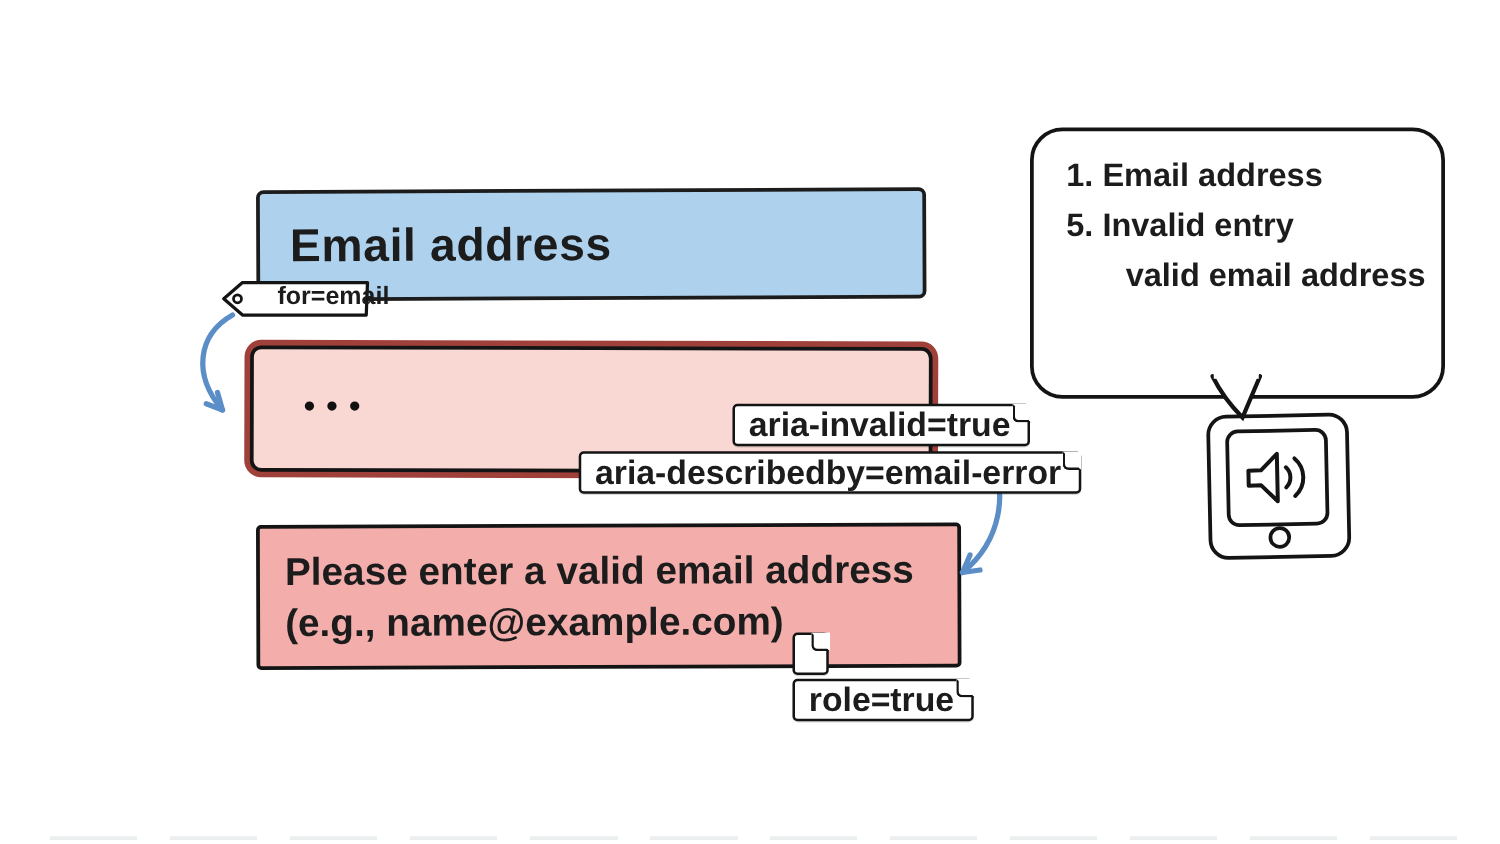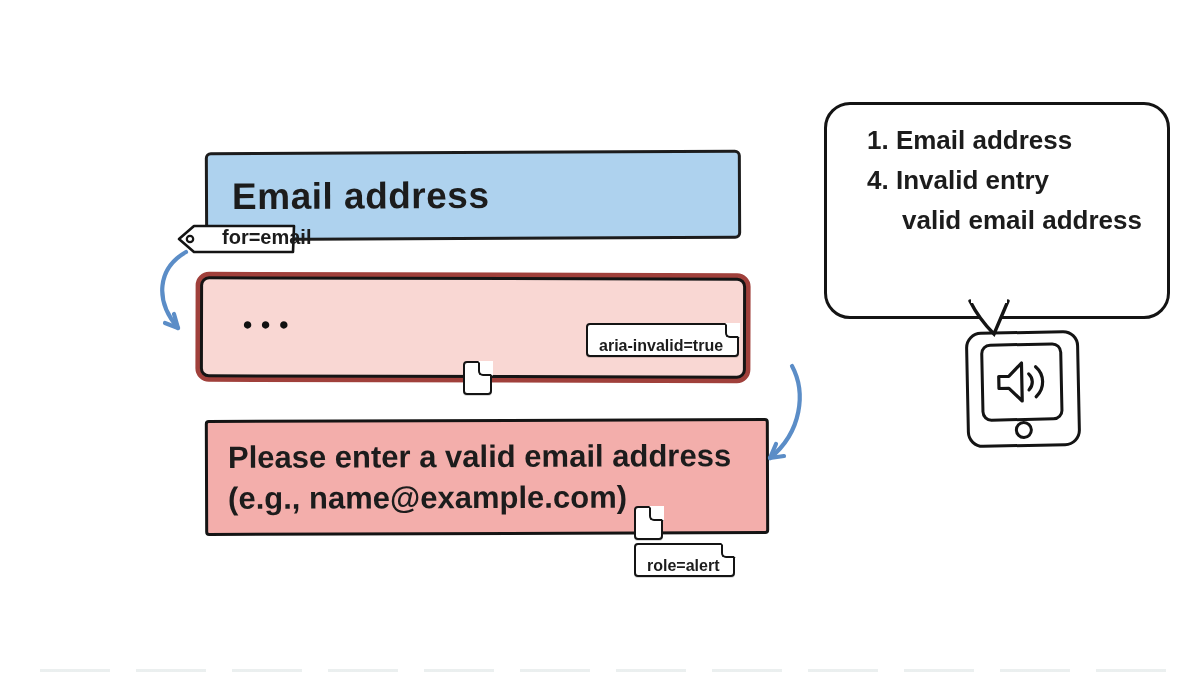--- a/index.html
+++ b/index.html
@@ -19,22 +19,22 @@
   
   .price-tag { position:absolute; left:176px; top:222px; width:122px; height:34px; z-index:5; }
   .price-tag .shape { position:absolute; left:0; top:0; }
   .price-tag .txt {
     position:absolute; left:26px; top:4px; font-size:20px; font-weight:600; white-space:nowrap;margin-left:20px;
   }
 
   
   .tag {
     position:absolute; background:#ffffff; border:2.5px solid #141414; border-radius:4px;
-    height:30px; display:flex; align-items:flex-end; padding:0 14px 0 11px;
-    font-size:16px; font-weight:600; white-space:nowrap; z-index:6;
+    height:30px; display:flex; align-items:center; padding:0 14px 0 11px;
+    font-size:27px; font-weight:600; white-space:nowrap; z-index:6;
     box-shadow:0 1px 0 rgba(0,0,0,.15);
   }
   .tag .dogear {
     position:absolute; top:-2.5px; right:-2.5px; width:11px; height:11px; background:#ffffff;
     border-left:2.5px solid #141414; border-bottom:2.5px solid #141414;
     border-bottom-left-radius:5px; border-top:2.5px solid #fff; border-right:2.5px solid #fff;
   }
   .tag-aria-invalid   { left:586px; top:323px; }
   .tag-describedby    { left:463px; top:361px; }
   .tag-id             { left:634px; top:506px; }
@@ -57,24 +57,24 @@
     background:#f3aeab; border:3px solid #141414; border-radius:4px;
     transform:rotate(-0.2deg); display:flex; flex-direction:column; justify-content:center;
     padding-left:20px; z-index:2;
   }
   .error-box .line { font-size:31px; font-weight:600; line-height:41px; }
 
   
   .bubble {
     position:absolute; left:824px; top:102px; width:300px; height:196px;
     background:#fff; border:3.5px solid #141414; border-radius:26px;
-    padding:15px 0 0 40px; box-sizing:content-box; z-index:2;
+    padding:15px 0 0 26px; box-sizing:content-box; z-index:2;
   }
   .bubble .bline { font-size:26px; font-weight:600; line-height:40px; white-space:nowrap; }
-  .bubble .indent { padding-left:35px; }
+  .bubble .indent { padding-left:35px;text-align:center; }
   .bubble-tail { position:absolute; left:962px; top:299px; z-index:3; }
 
   
   .device {
     position:absolute; left:966px; top:331px; width:108px; height:110px;
     background:#fff; border:3.5px solid #141414; border-radius:16px;
     transform:rotate(-1.2deg); z-index:2;
   }
   .device .screen {
     position:absolute; left:12px; top:9px; width:76px; height:72px;
@@ -122,45 +122,46 @@
   <div class="input-box">
     <span class="dots">•••</span>
   </div>
 
   <div class="tag tag-aria-invalid">
     <span>aria-invalid=true</span>
     <span class="dogear"></span>
   </div>
 
   <div class="tag tag-describedby">
+    <span>aria-describedby=email-error</span>
     <span class="dogear"></span>
   </div>
 
   <svg class="arrow arrow2" width="64" height="108" viewBox="0 0 64 108">
     <path d="M44 4 C 58 30, 54 70, 22 96" fill="none" stroke="#5b8dc7" stroke-width="4.2" stroke-linecap="round"></path>
     <path d="M22 96 L36 94 M22 96 L28 82" fill="none" stroke="#5b8dc7" stroke-width="4.2" stroke-linecap="round"></path>
   </svg>
 
   <div class="error-box">
     <span class="line">Please enter a valid email address</span>
     <span class="line">(e.g., name@example.com)</span>
   </div>
 
   <div class="tag tag-id">
     <span class="dogear"></span>
   </div>
 
   <div class="tag tag-role">
-    <span>role=alert</span>
+    <span>role=true</span>
     <span class="dogear"></span>
   </div>
 
   <div class="bubble">
     <div class="bline">1. Email address</div>
-    <div class="bline">4. Invalid entry</div>
+    <div class="bline">5. Invalid entry</div>
     <div class="bline indent">valid email address</div>
   </div>
 
   <svg class="bubble-tail" width="60" height="40" viewBox="0 0 60 40">
     <path d="M8 2 C 14 14, 22 25, 32 35 L46 2" fill="#ffffff" stroke="#141414" stroke-width="3.4" stroke-linecap="round"></path>
     <rect x="9" y="0" width="36" height="4" fill="#ffffff"></rect>
   </svg>
 
   <div class="device">
     <div class="screen">

